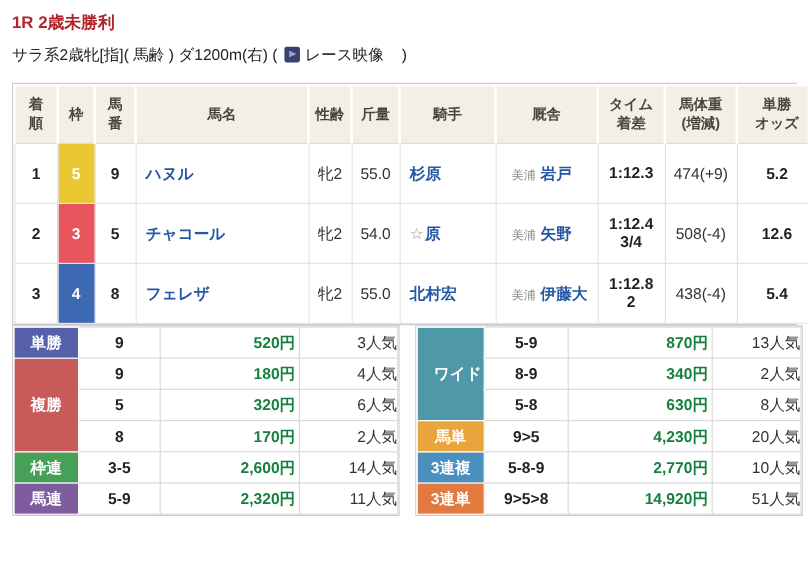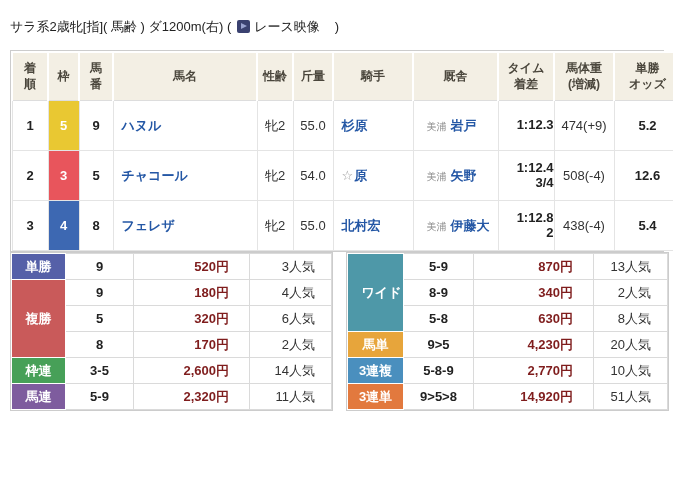--- a/index.html
+++ b/index.html
@@ -19,43 +19,44 @@
   .results{width:652px;}
   .results th{background:#f3efe4;color:#4a463c;font-size:12px;font-weight:bold;
     border:2px solid #fff;border-bottom:1px solid #ddd;height:47px;padding:0 1px;line-height:1.3;text-align:center;}
   .results td{background:#fff;border:1px solid #e4e4e4;height:49px;padding:0;
     font-size:13px;text-align:center;vertical-align:middle;}
   .results td.l{text-align:left;padding-left:8px;}
   .results td.frame{color:#fff;font-weight:bold;}
   .results td.num{font-weight:bold;color:#222;}
   .results td.sub{color:#333;}
   .results td.odds{font-weight:bold;color:#222;}
-  .results td.time{font-weight:bold;color:#222;line-height:1.15;text-align:right;}
+  .results td.time{font-weight:bold;color:#222;line-height:1.15;}
   a.lnk{color:#2457a5;font-weight:bold;text-decoration:none;}
   .star{color:#999;font-weight:normal;margin-right:1px;}
   .region{font-size:10px;color:#8a8a8a;margin-right:4px;}
 
   .result-link-row{width:660px;text-align:right;margin:13px 0 12px 0;font-size:13px;}
   .result-link-row a{color:#333;text-decoration:none;}
   .result-link-row .arrow{font-size:10px;color:#222;margin-left:4px;}
 
   .pay-area{display:flex;gap:13px;}
   .pay-wrap{border:1px solid #ccc;}
   .pay{width:320px;}
   .pay th{color:#fff;font-size:13px;font-weight:bold;border:1px solid #fff;text-align:center;padding:0;}
   .pay td{border:1px solid #dadada;background:#fff;height:25px;font-size:13px;padding:0;}
   .pay td.combo{text-align:center;font-weight:bold;color:#222;}
-  .pay td.yen{text-align:right;padding-right:20px;font-weight:bold;color:#7f1d1d;}
-  .pay td.pop{text-align:right;padding-right:16px;color:#333;}
+  .pay td.yen{text-align:right;padding-right:3px;font-weight:bold;color:#15803d;}
+  .pay td.pop{text-align:right;padding-right:0;color:#333;}
 </style>
 </head>
 <body>
 
 <div class="wrap">
 
+  <div class="race-title" style="color: rgb(176, 38, 44);">1R 2歳未勝利</div>
 
   <div class="subtitle">
     <span>サラ系2歳牝[指]( 馬齢 ) ダ1200m(右)  (</span><span class="vicon"><span class="tri"></span></span><span class="vlabel">レース映像</span><span>)</span>
   </div>
 
   <div class="tbl-wrap">
     <table class="results">
       <thead>
           <tr id="hrow">
             <th style="width: 32px;">着<br>順</th>

